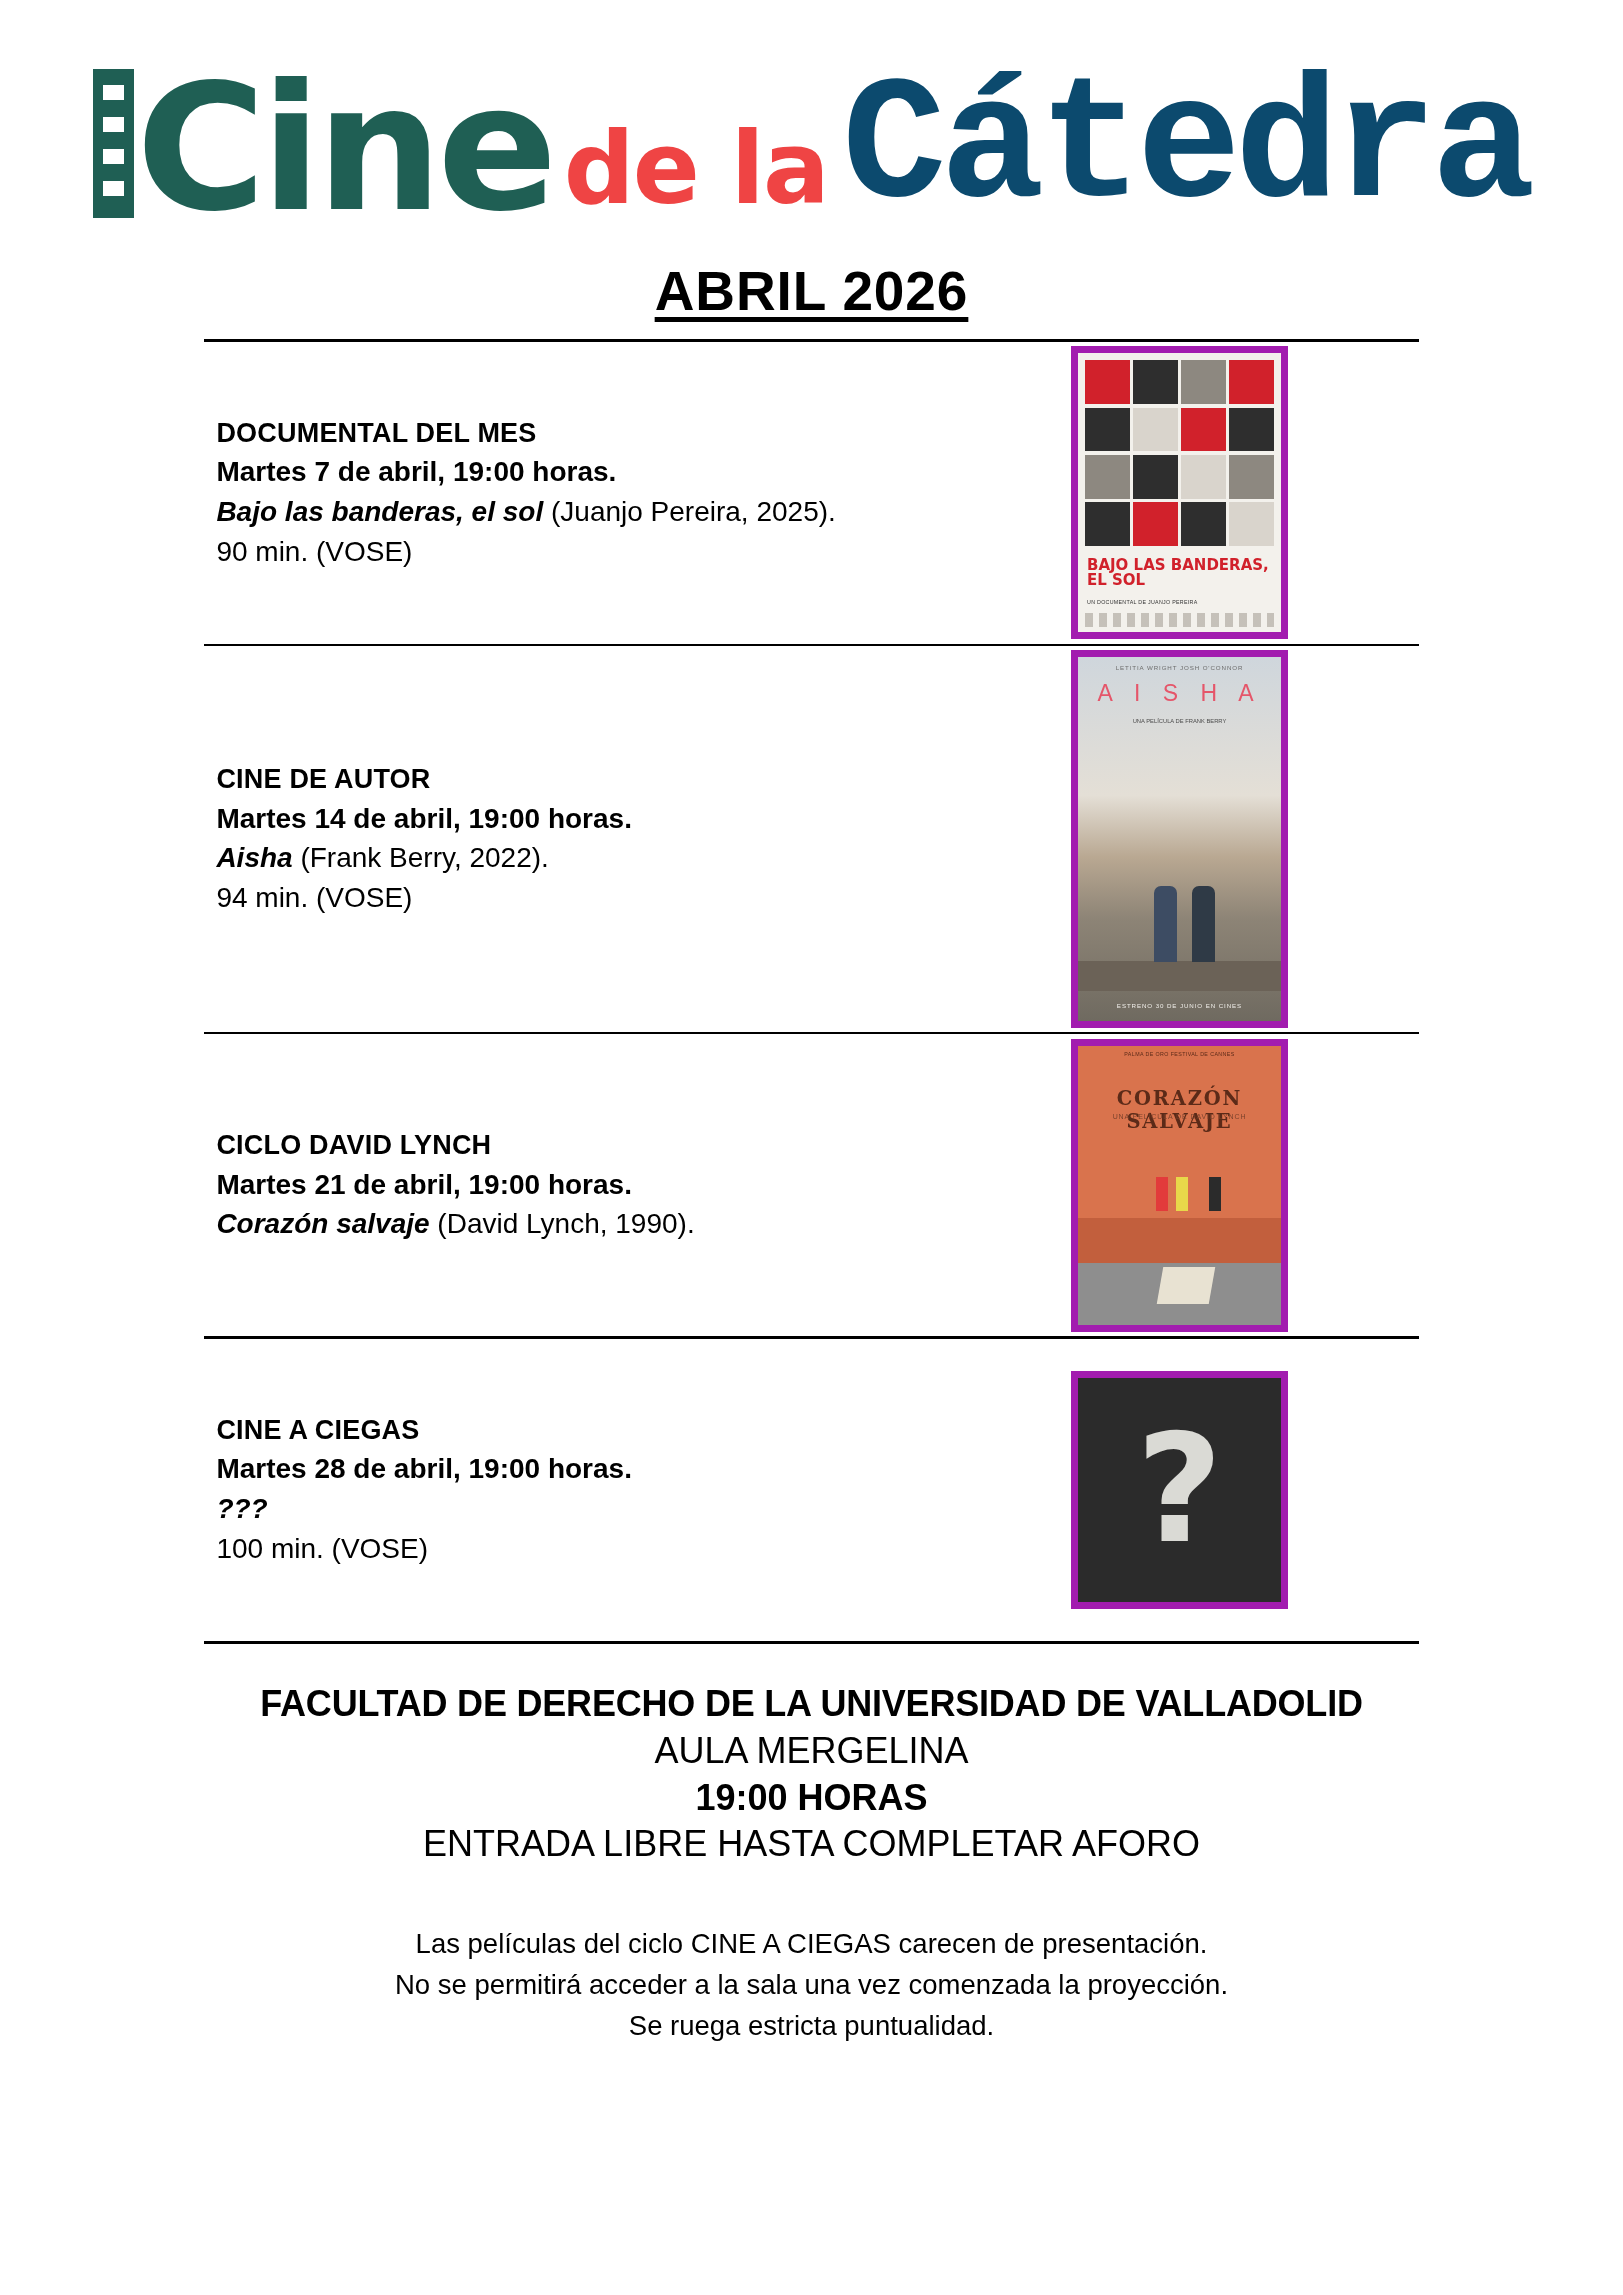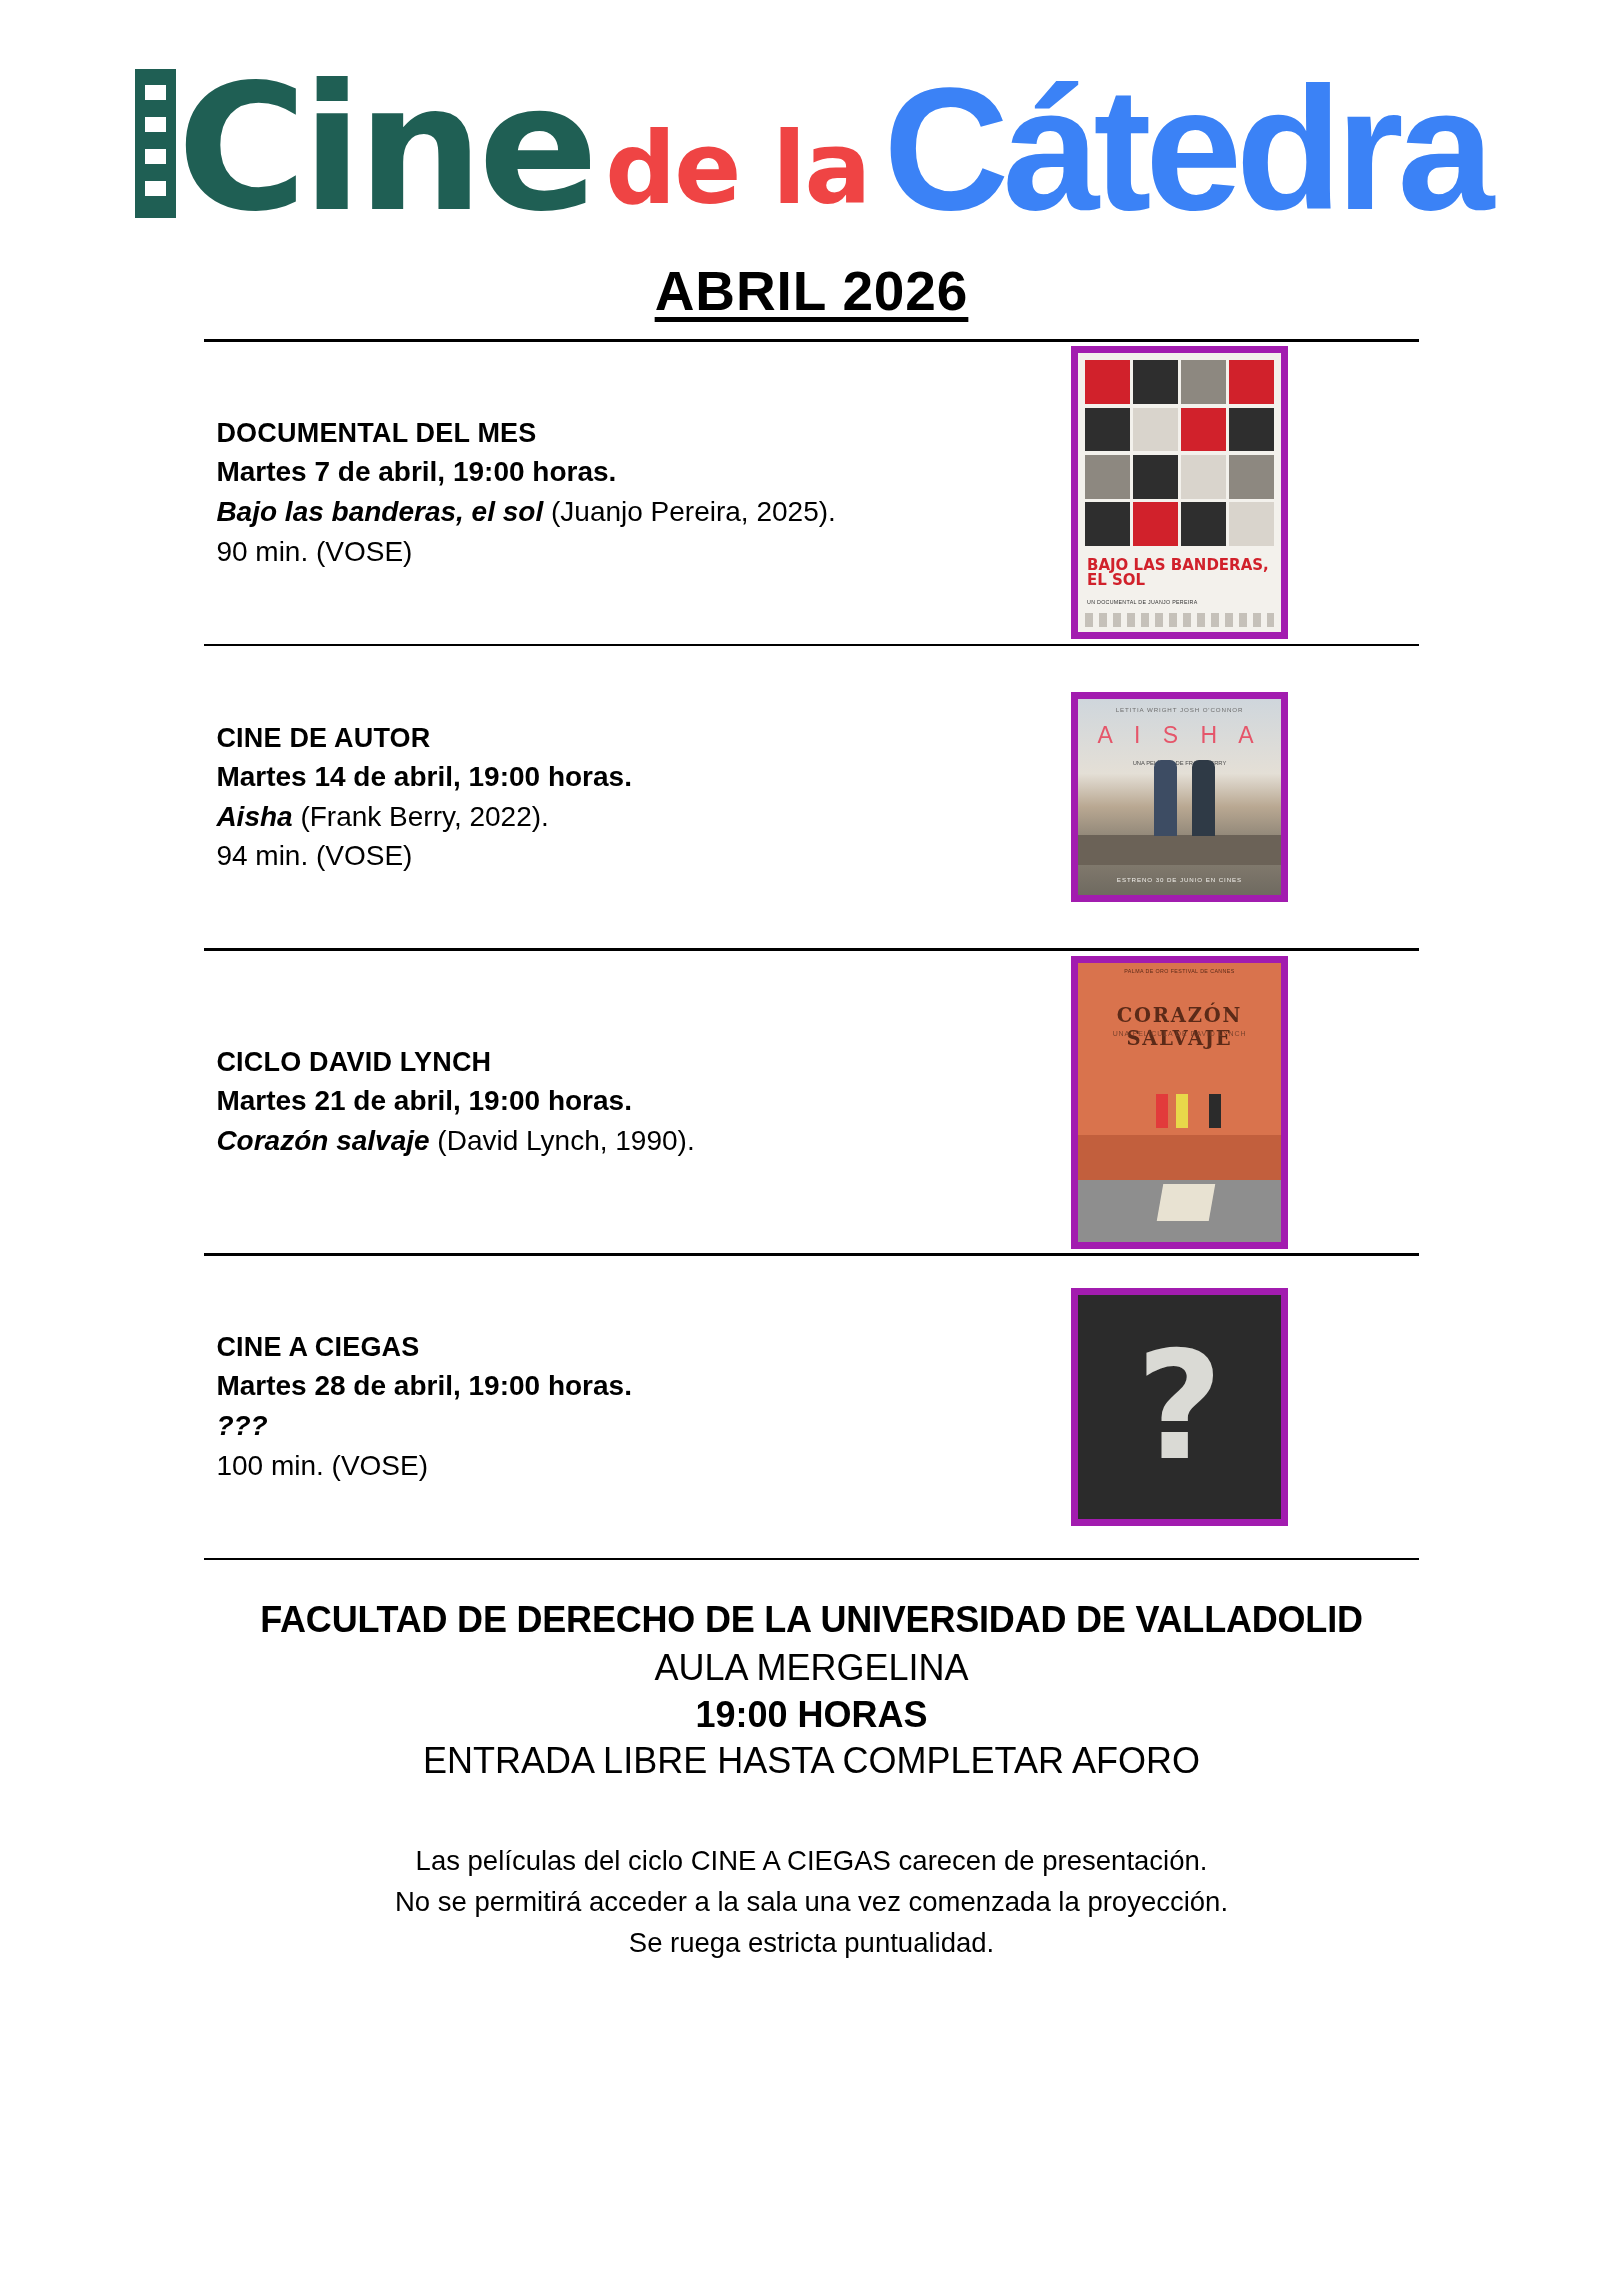--- a/index.html
+++ b/index.html
@@ -69,25 +69,25 @@
     color: #ef4444;
     vertical-align: middle;
     display: inline-block;
     margin: 0 14px 0 16px;
     letter-spacing: -1.8px;
     position: relative;
     top: 19.5px;
     text-align: center;
   }
   .word-catedra {
-    font-family: Liberation Sans, sans-serif;
+    font-family: Liberation Mono, monospace;
     font-weight: bold;
     font-size: 174px;
     letter-spacing: -6.2px;
-    color: #3b82f6;
+    color: #0c4a6e;
     vertical-align: middle;
     display: inline-block;
     text-align: right;
   }
 
   
   .month-title {
     text-align: center;
     font-size: 55px;
     font-weight: bold;
@@ -187,21 +187,21 @@
   }
   .p1-logos {
     position: absolute;
     left: 7px; right: 7px; bottom: 5.3px;
     height: 14px;
     background: repeating-linear-gradient(90deg,#bdb8b0 0 8px,#f3f1ec 8px 14px);
     opacity: .85;
   }
 
   
-  .poster-2 { width: 217px; height: 210px; }
+  .poster-2 { width: 217px; height: 378px; }
   .p2-inner {
     width: 100%; height: 100%;
     position: relative;
     overflow: hidden;
     background: linear-gradient(#cfd6dc 0%, #e4dfd6 38%, #b9a892 55%, #8d8476 72%, #6f6a60 100%);
   }
   .p2-title {
     position: absolute; top: 23px; width: 100%;
     text-align: center;
     color: #e5566a;

